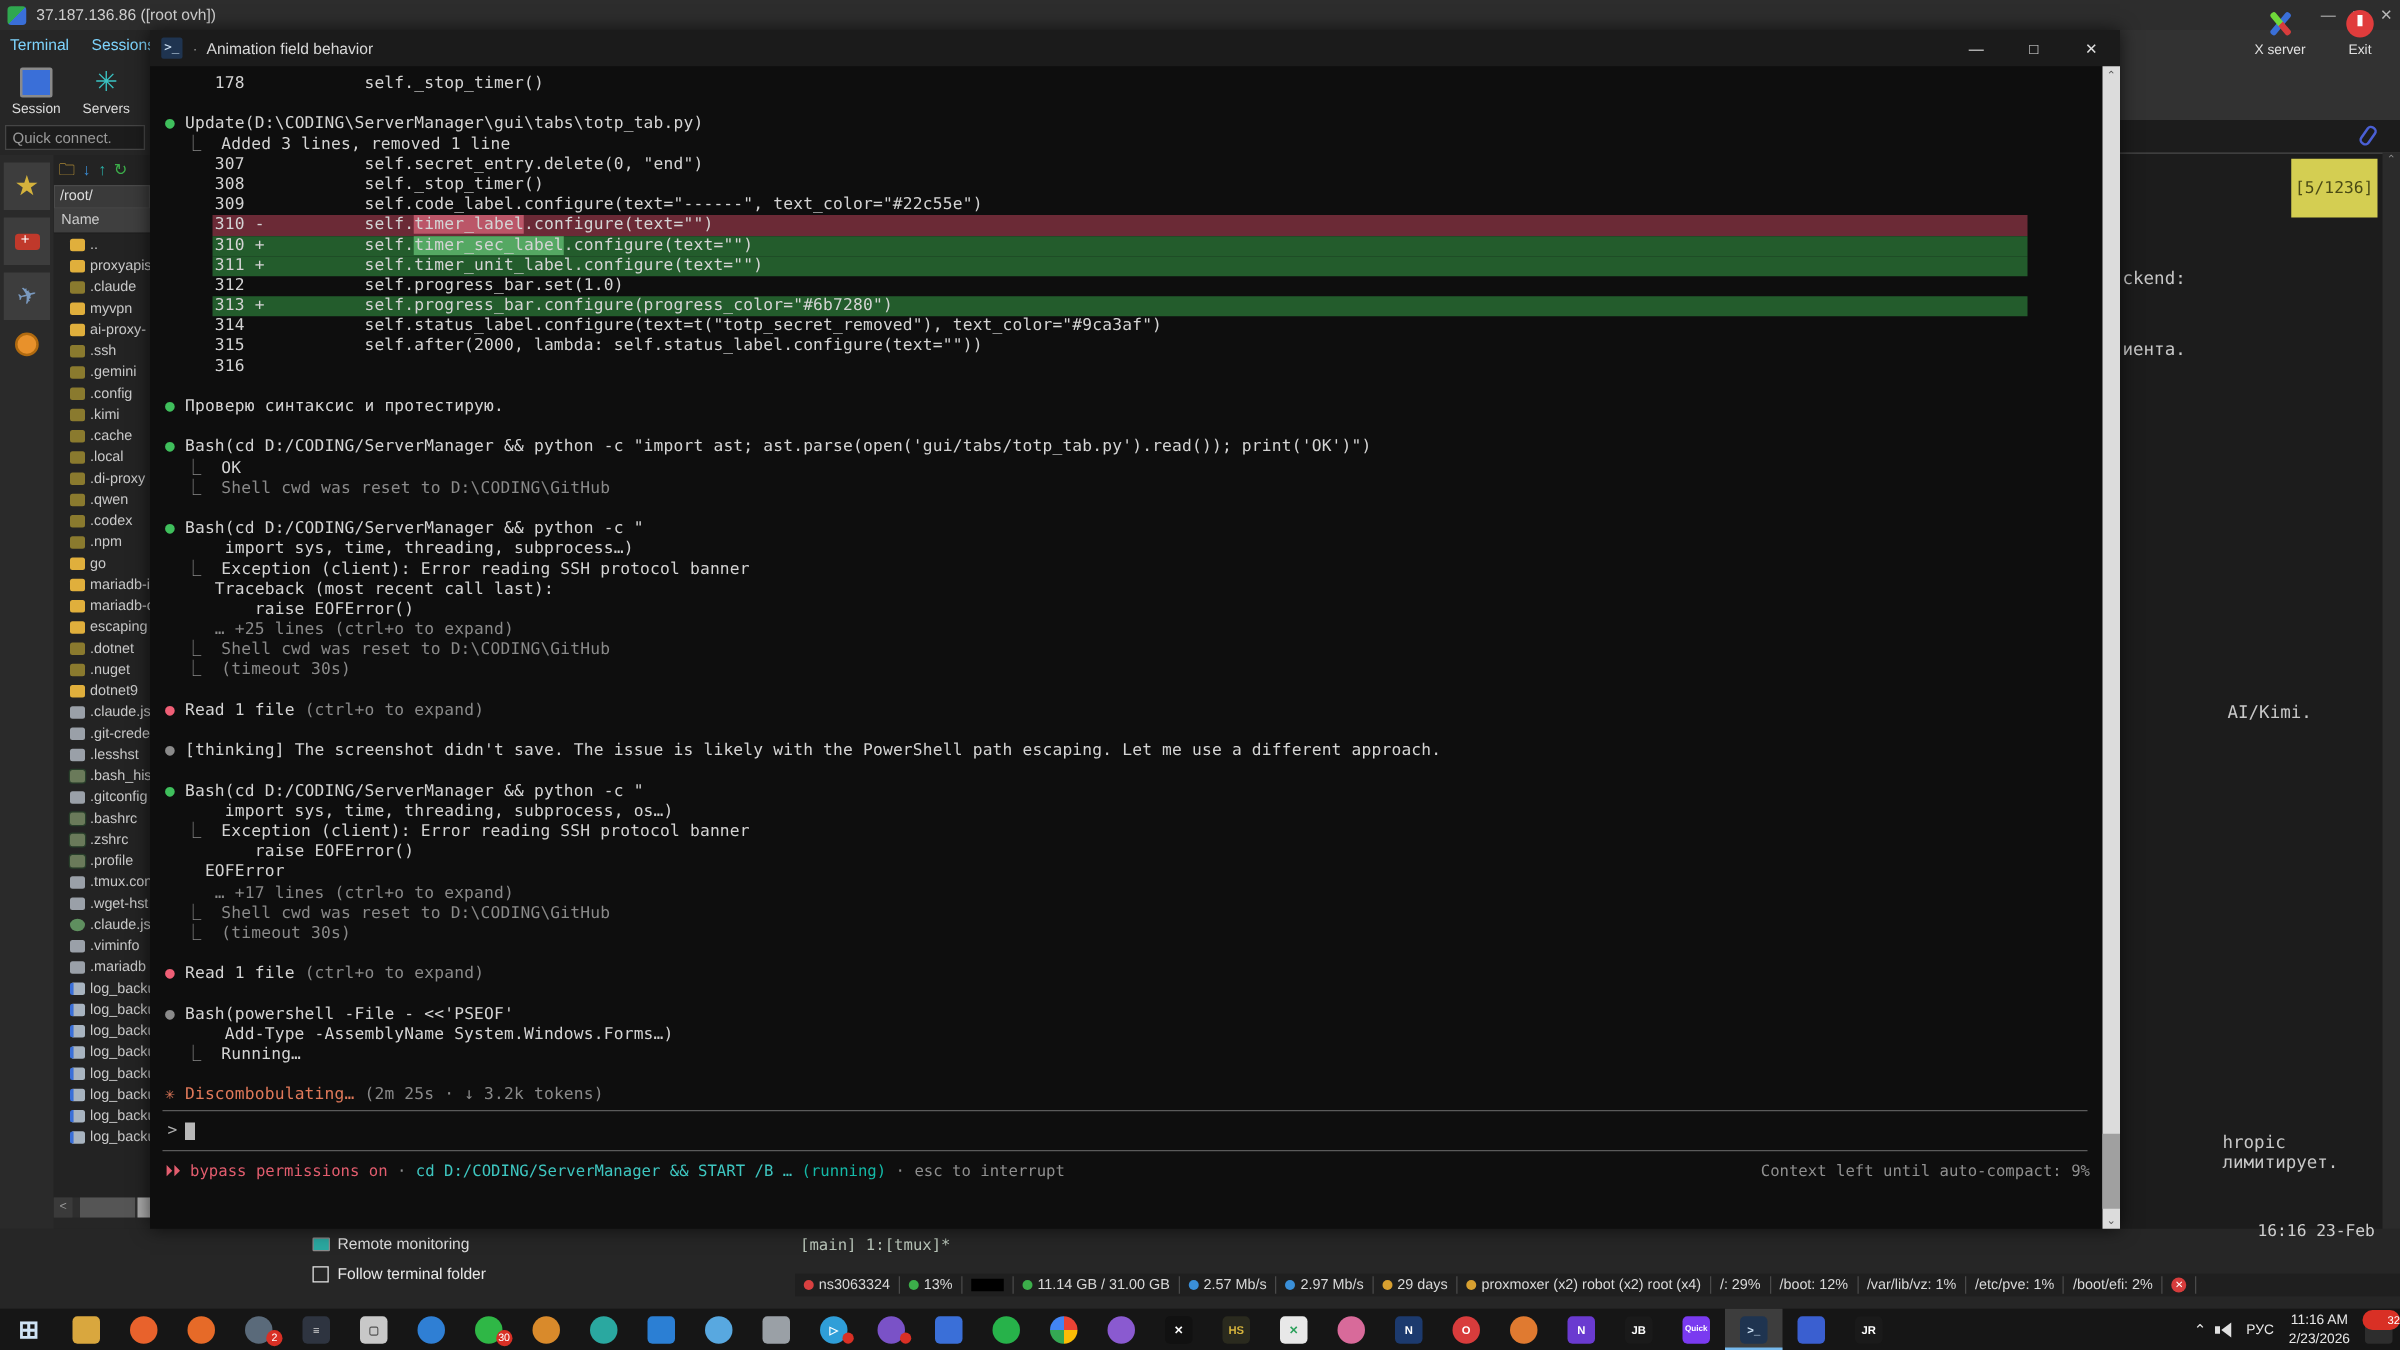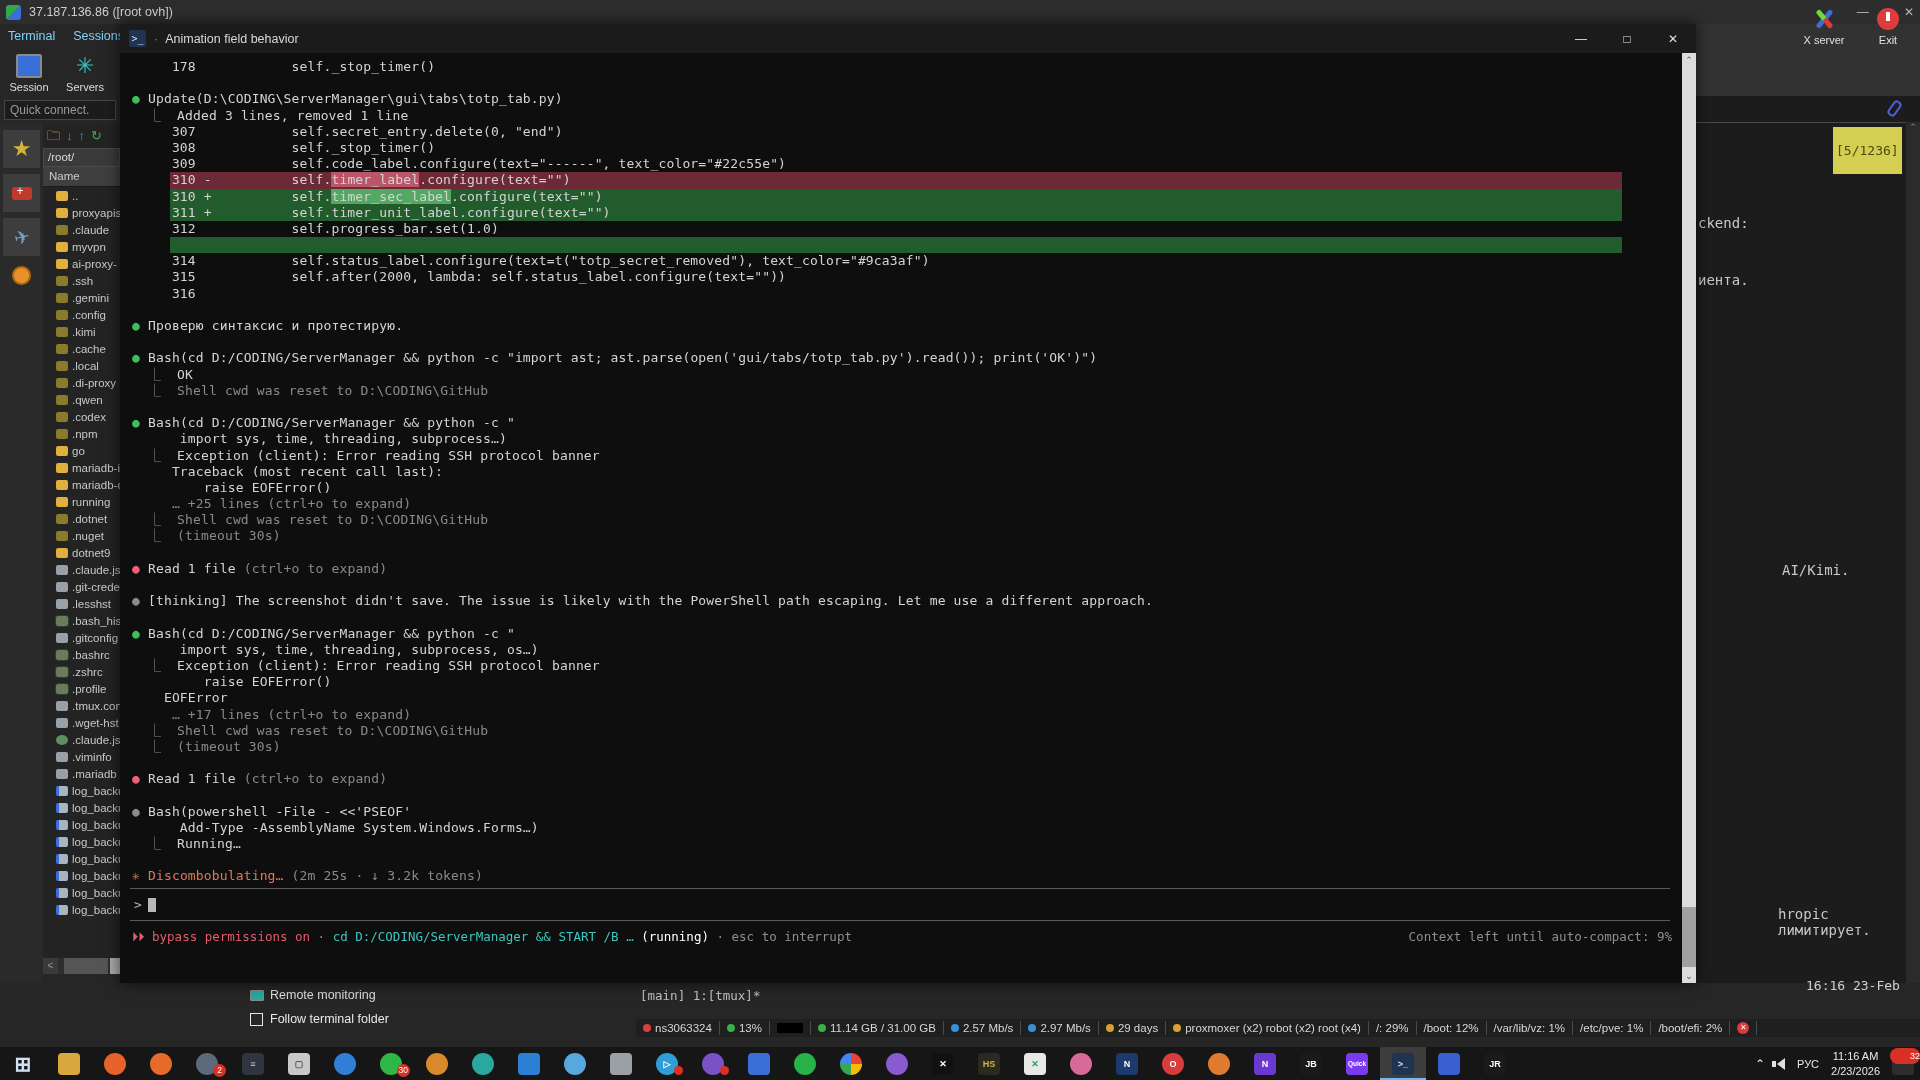--- a/index.html
+++ b/index.html
@@ -127,21 +127,21 @@
   #prompt-box { position:absolute; left:10px; top:864px; width:1540px; height:33px;
     border-top:1px solid #5a5a5a; border-bottom:1px solid #5a5a5a;
     font-family:"DejaVu Sans Mono", monospace; font-size:13px; color:#b0b0b0;
     display:flex; align-items:center; padding-left:4px; gap:6px; }
   #prompt-box .cursor { width:8px; height:14px; background:#b8b8b8; }
 
   #claude-status { position:absolute; left:12px; top:905px; width:1540px;
     font-family:"DejaVu Sans Mono", monospace; font-size:12.5px;
     display:flex; justify-content:space-between; white-space:pre; }
   .st-red { color:#e25d6e; } .st-teal { color:#3ec6c0; }
-  .st-dim { color:#8f8f8f; } .st-w { color:#ffffff; }
+  .st-dim { color:#8f8f8f; } .st-w { color:#14b8a6; }
 
   #claude-scroll { position:absolute; right:0; top:29px; width:14px; height:930px; background:#dcdcdc;
     color:#555; font-size:9px; text-align:center; }
   #claude-scroll .thumb { position:absolute; left:0; top:854px; width:14px; height:60px; background:#a0a0a0; }
   #claude-scroll .sa-top { position:absolute; top:2px; left:0; width:14px; }
   #claude-scroll .sa-bot { position:absolute; bottom:2px; left:0; width:14px; }
 
   
   #taskbar { left:0; top:1047px; width:1920px; height:33px; background:#161616;
     display:flex; align-items:stretch; z-index:20; }
@@ -291,21 +291,21 @@
         <div class="frow">
           <div class="fi folder"></div>
           <span>mariadb-i</span>
         </div>
         <div class="frow">
           <div class="fi folder"></div>
           <span>mariadb-c</span>
         </div>
         <div class="frow">
           <div class="fi folder"></div>
-          <span>running</span>
+          <span>escaping</span>
         </div>
         <div class="frow">
           <div class="fi folder-dim"></div>
           <span>.dotnet</span>
         </div>
         <div class="frow">
           <div class="fi folder-dim"></div>
           <span>.nuget</span>
         </div>
         <div class="frow">
@@ -506,21 +506,21 @@
         <div class="line"></div>
         <div class="line"><span class="gb">● </span><span class="w">Update(D:\CODING\ServerManager\gui\tabs\totp_tab.py)</span></div>
         <div class="line"><span class="dim">  ⎿  </span><span class="w">Added 3 lines, removed 1 line</span></div>
         <div class="line"><span class="w">     307            self.secret_entry.delete(0, "end")</span></div>
         <div class="line"><span class="w">     308            self._stop_timer()</span></div>
         <div class="line"><span class="w">     309            self.code_label.configure(text="------", text_color="#22c55e")</span></div>
         <div class="line bg-red"><div class="bgbar"></div><span class="w">     310 -          self.</span><span class="hlr">timer_label</span><span class="w">.configure(text="")</span></div>
         <div class="line bg-green"><div class="bgbar"></div><span class="w">     310 +          self.</span><span class="hlg">timer_sec_label</span><span class="w">.configure(text="")</span></div>
         <div class="line bg-green"><div class="bgbar"></div><span class="w">     311 +          self.timer_unit_label.configure(text="")</span></div>
         <div class="line"><span class="w">     312            self.progress_bar.set(1.0)</span></div>
-        <div class="line bg-green"><div class="bgbar"></div></div>
+        <div class="line bg-green"><div class="bgbar"></div><span class="w">     313 +          self.progress_bar.configure(progress_color="#6b7280")</span></div>
         <div class="line"><span class="w">     314            self.status_label.configure(text=t("totp_secret_removed"), text_color="#9ca3af")</span></div>
         <div class="line"><span class="w">     315            self.after(2000, lambda: self.status_label.configure(text=""))</span></div>
         <div class="line"><span class="w">     316</span></div>
         <div class="line"></div>
         <div class="line"><span class="gb">● </span><span class="w">Проверю синтаксис и протестирую.</span></div>
         <div class="line"></div>
         <div class="line"><span class="gb">● </span><span class="w">Bash(cd D:/CODING/ServerManager &amp;&amp; python -c "import ast; ast.parse(open('gui/tabs/totp_tab.py').read()); print('OK')")</span></div>
         <div class="line"><span class="dim">  ⎿  </span><span class="w">OK</span></div>
         <div class="line"><span class="dim">  ⎿  Shell cwd was reset to D:\CODING\GitHub</span></div>
         <div class="line"></div>

